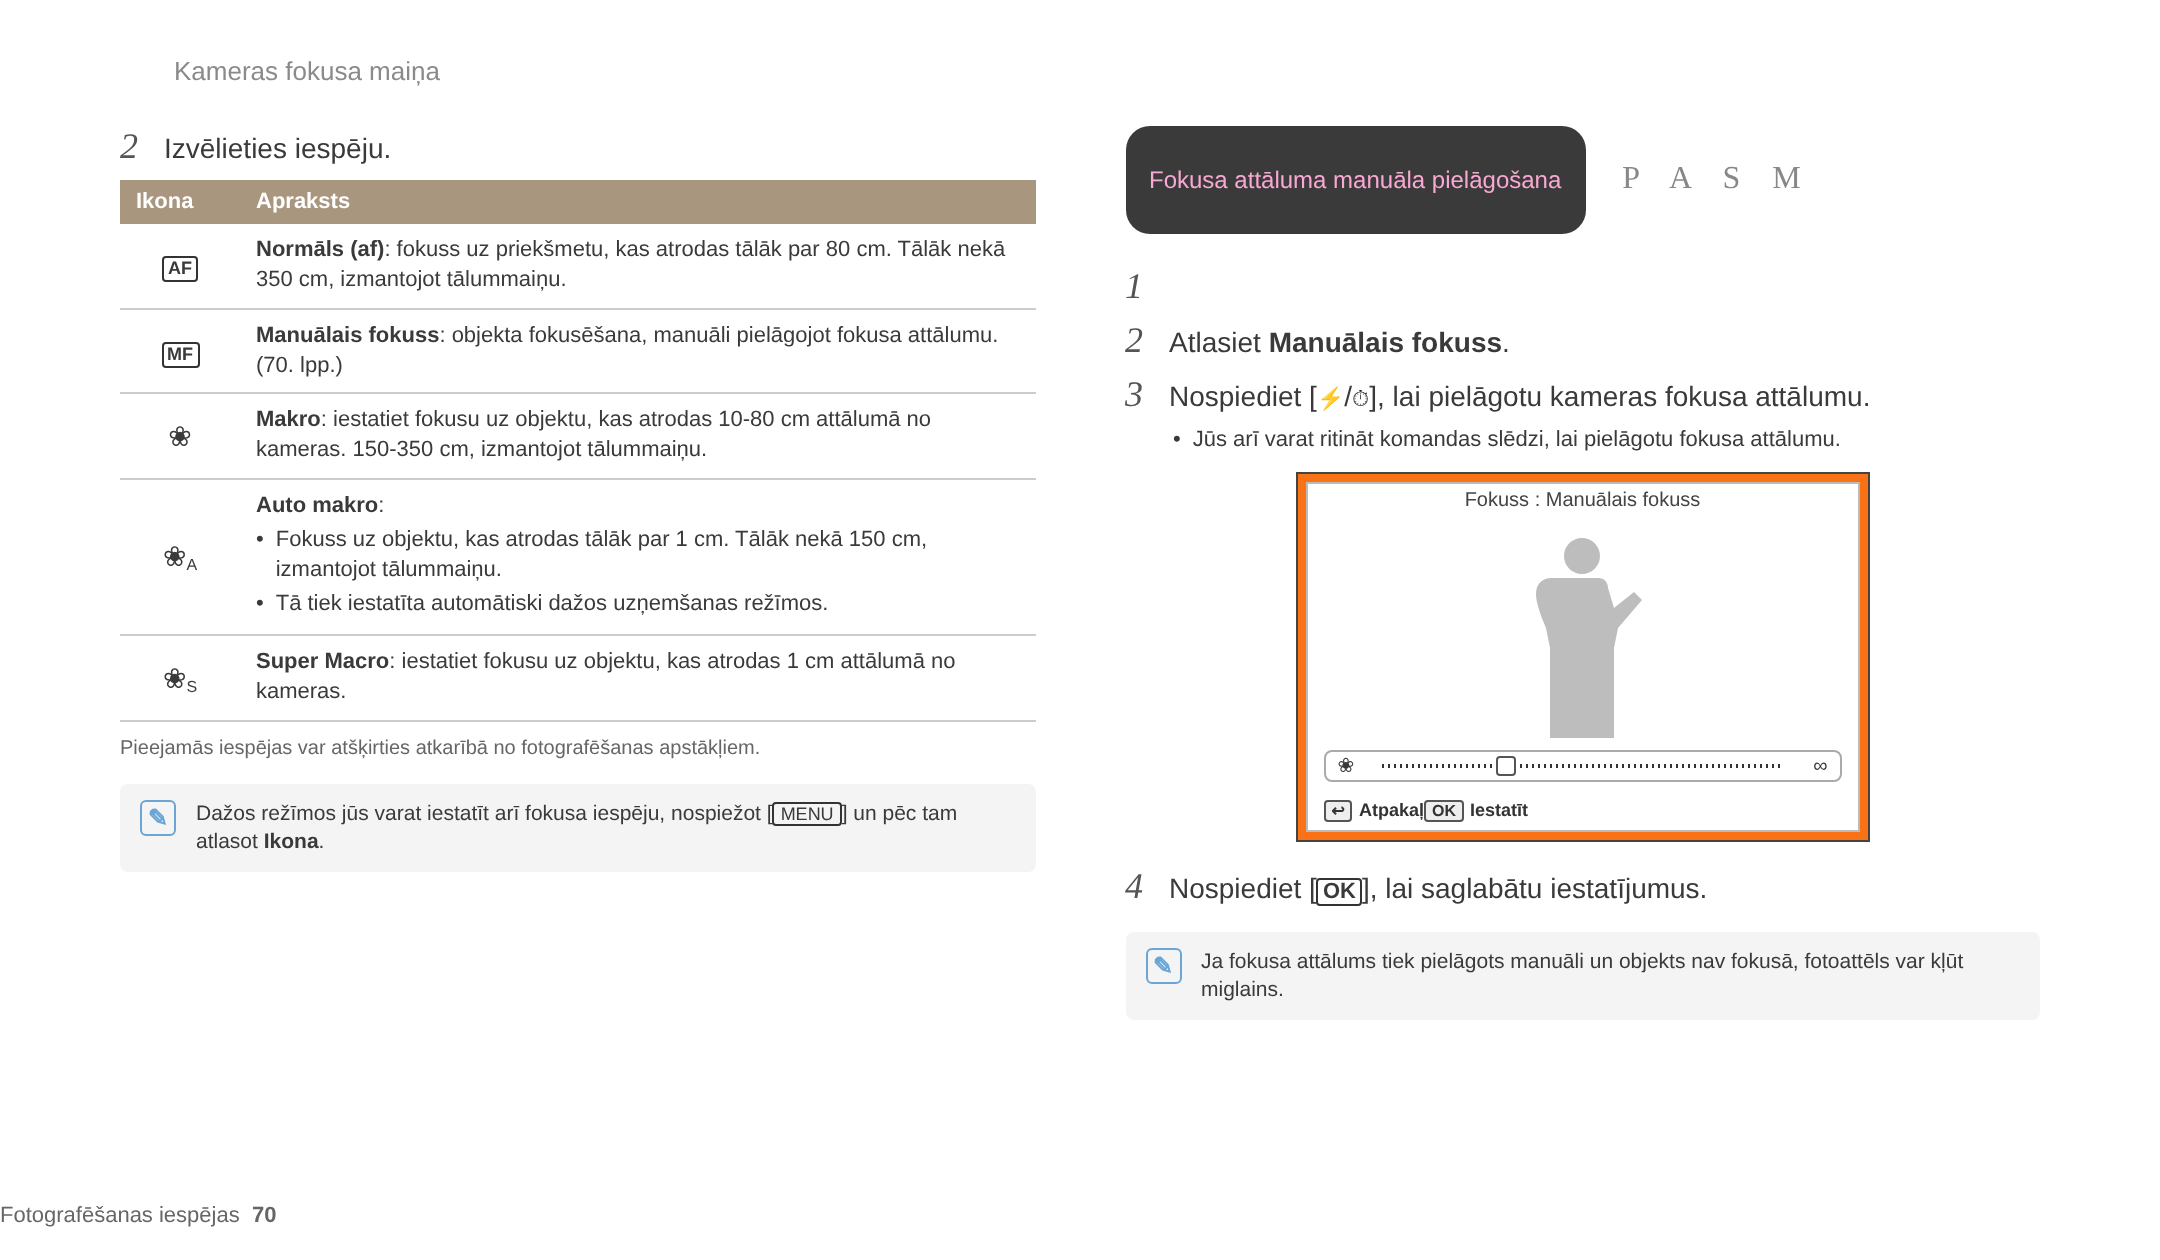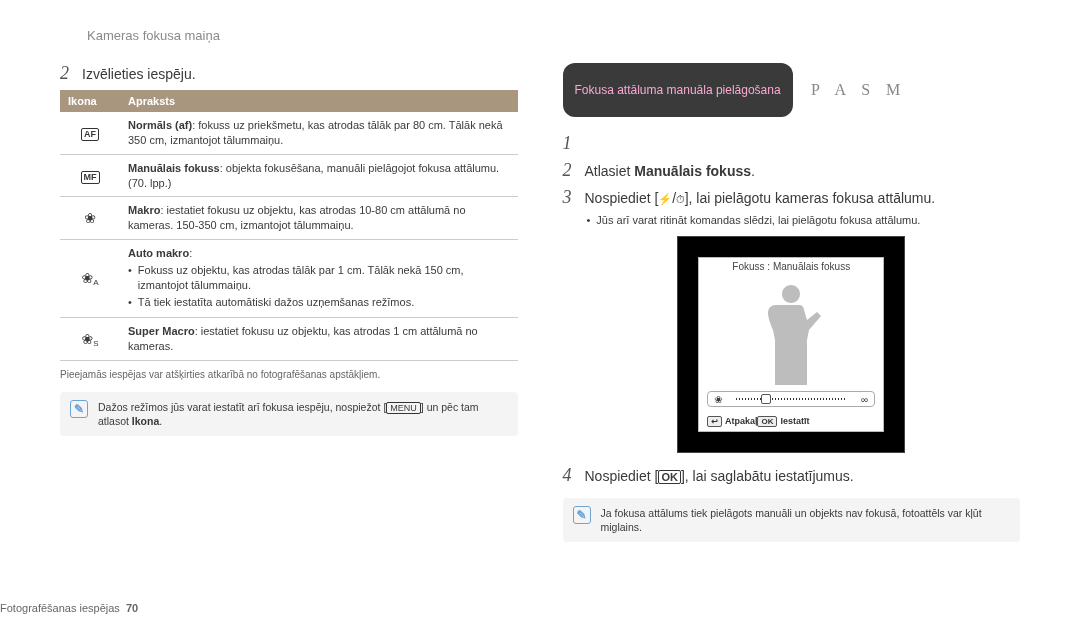--- a/index.html
+++ b/index.html
@@ -113,25 +113,25 @@
   }
   .bullet-sub {
     font-size: 11px;
     margin-left: 24px;
     margin-bottom: 10px;
     display: flex;
     gap: 6px;
   }
   .bullet-sub::before { content: "•"; }
   .camera-screen {
-    width: 228px;
+    width: 287px;
     margin: 6px auto 12px auto;
     border: 1px solid #444;
-    background: #000000;
-    padding: 20px;
+    background: #f97316;
+    padding: 4px;
   }
   .cs-inner {
     border: 1px solid #bbb;
     background: #fff;
   }
   .cs-top {
     text-align: center;
     font-size: 10px;
     padding: 3px 0;
     color: #444;

